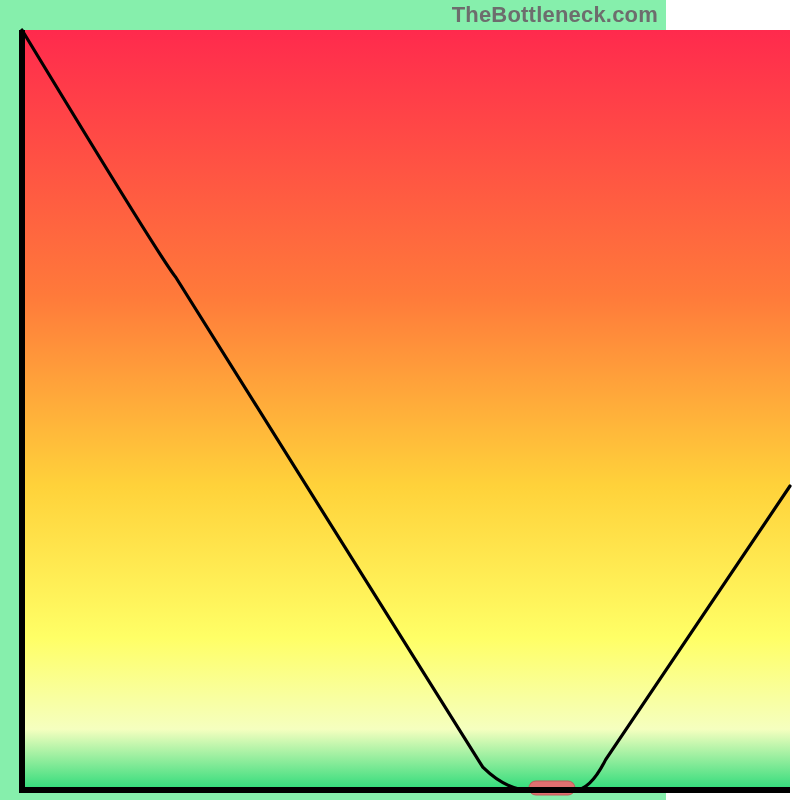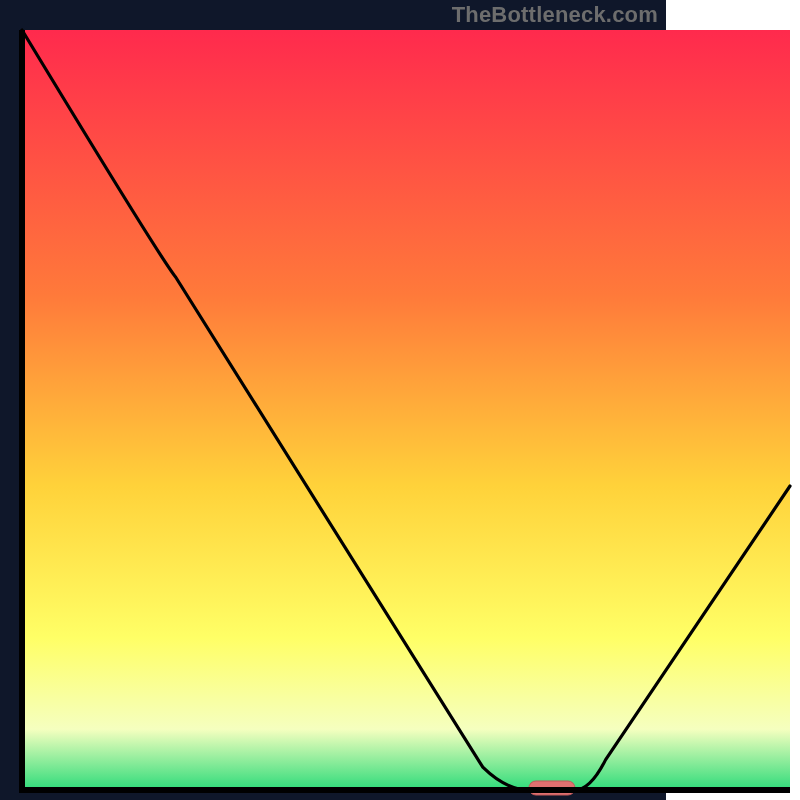--- a/index.html
+++ b/index.html
@@ -8,21 +8,21 @@
     width: 800px;
     height: 800px;
     overflow: hidden;
     font-family: Arial, Helvetica, sans-serif;
     background: #ffffff;
   }
   .wrap {
     position: relative;
     width: 666px;
     height: 800px;
-    background: #0f172a;
+    background: #86efac;
     text-align: right;
   }
   .attribution {
     position: absolute;
     top: 2px;
     right: 8px;
     font-size: 22px;
     font-weight: 600;
     color: #6d6d6d;
     letter-spacing: 0.2px;

